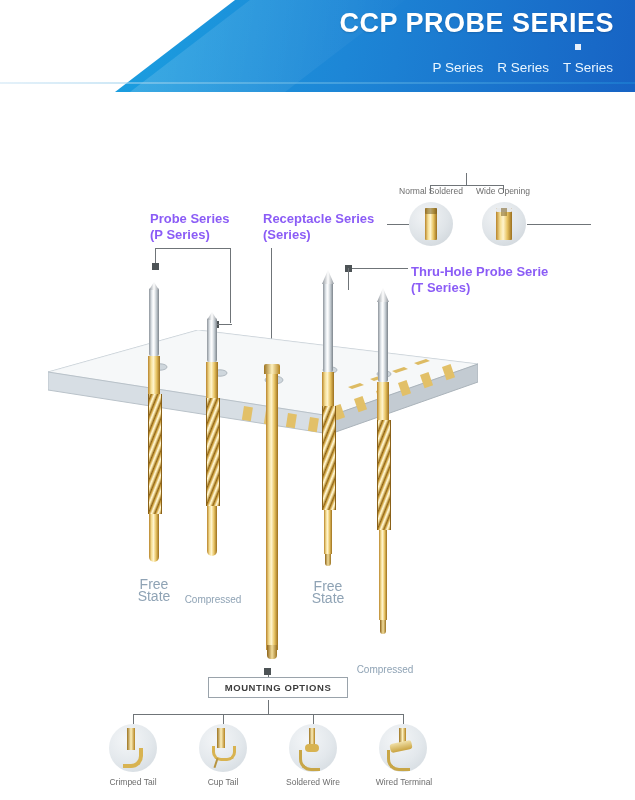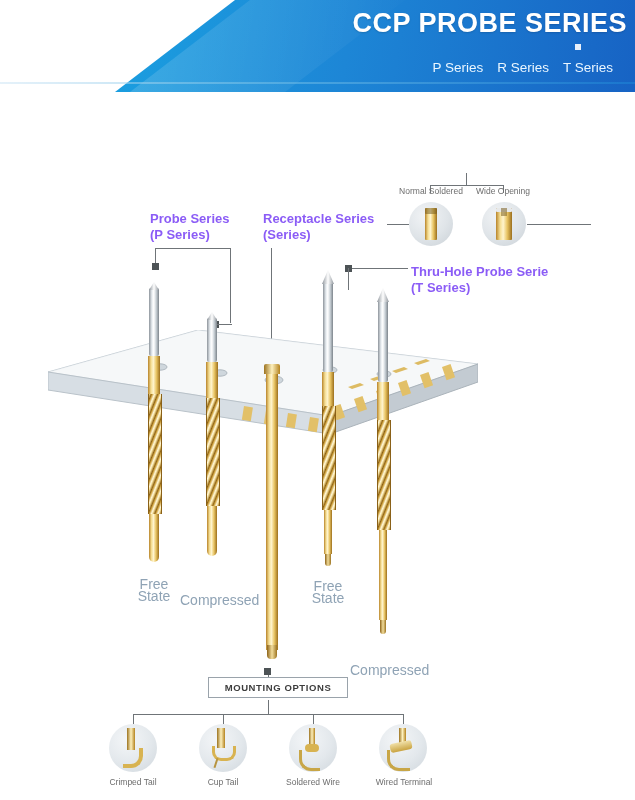--- a/index.html
+++ b/index.html
@@ -27,39 +27,39 @@
     position:absolute;right:0;top:0;width:560px;height:92px;
     background:linear-gradient(100deg,rgba(255,255,255,.18) 0%, rgba(255,255,255,0) 60%);
     clip-path:polygon(175px 0, 330px 0, 210px 92px, 55px 92px);
   }
   .hdr-line{
     position:absolute;left:0;top:82px;width:635px;height:2px;
     background:linear-gradient(90deg,#cfe6f5 0%, #79c2e8 40%, #1d86d6 100%);
     opacity:.55;
   }
   .hdr-title{
-    position:absolute;right:8px;top:8px;
+    position:absolute;right:21px;top:8px;
     font-size:27px;font-weight:bold;color:#ffffff;letter-spacing:.5px;
     text-shadow:0 1px 2px rgba(0,0,0,.15);
     text-align:right;
   }
   .hdr-dot{
     position:absolute;right:54px;top:44px;width:6px;height:6px;background:#fff;opacity:.9;
   }
   .hdr-subs{
     position:absolute;right:22px;top:60px;
     display:flex;gap:14px;
   }
   .hdr-sub{font-size:13.5px;color:#eaf6ff;font-weight:500;}
 
   
   .lbl{position:absolute;font-size:13px;line-height:16px;font-weight:bold;color:#8b5cf6;white-space:pre-line;}
   .small-lbl{position:absolute;font-size:8.5px;color:#6d6d6d;text-align:center;line-height:11px;}
   .free-lbl{position:absolute;font-size:14px;color:#8fa3b5;text-align:center;line-height:12px;font-weight:500;}
-  .comp-lbl{position:absolute;font-size:14px;color:#8fa3b5;text-align:center;line-height:12px;font-weight:500;}
+  .comp-lbl{position:absolute;font-size:10px;color:#8fa3b5;text-align:center;line-height:12px;font-weight:500;}
 
   
   .boxed{
     position:absolute;border:1px solid #9aa3ab;background:#fff;
     font-size:9.5px;font-weight:bold;color:#3d3d3d;letter-spacing:.6px;
     padding:4px 9px;text-align:center;
   }
 
   
   .ln{position:absolute;background:#6f7478;}

